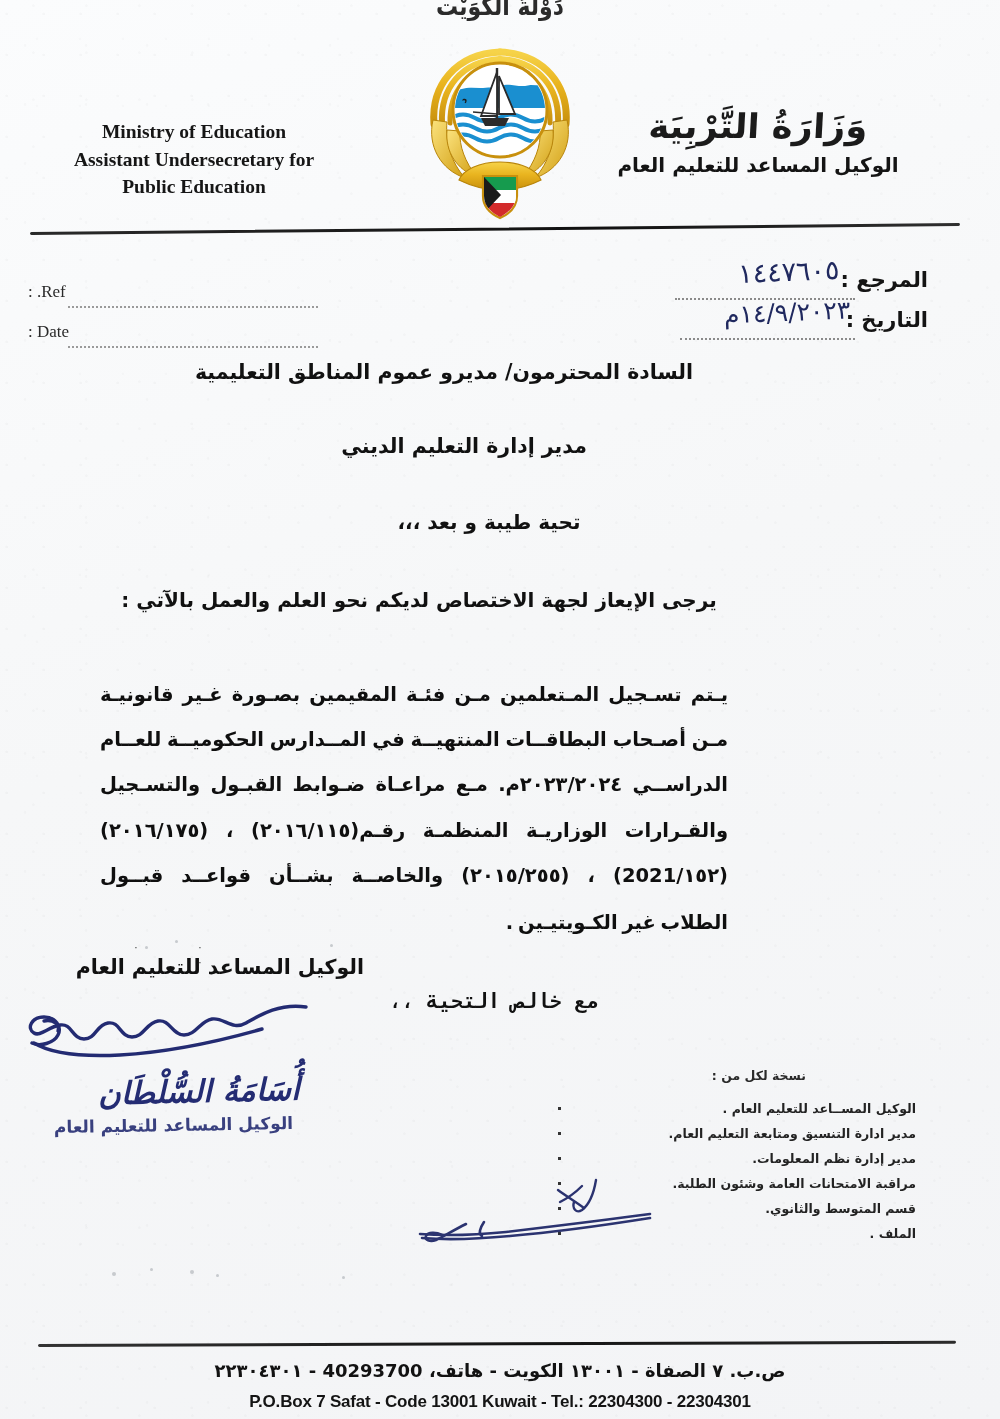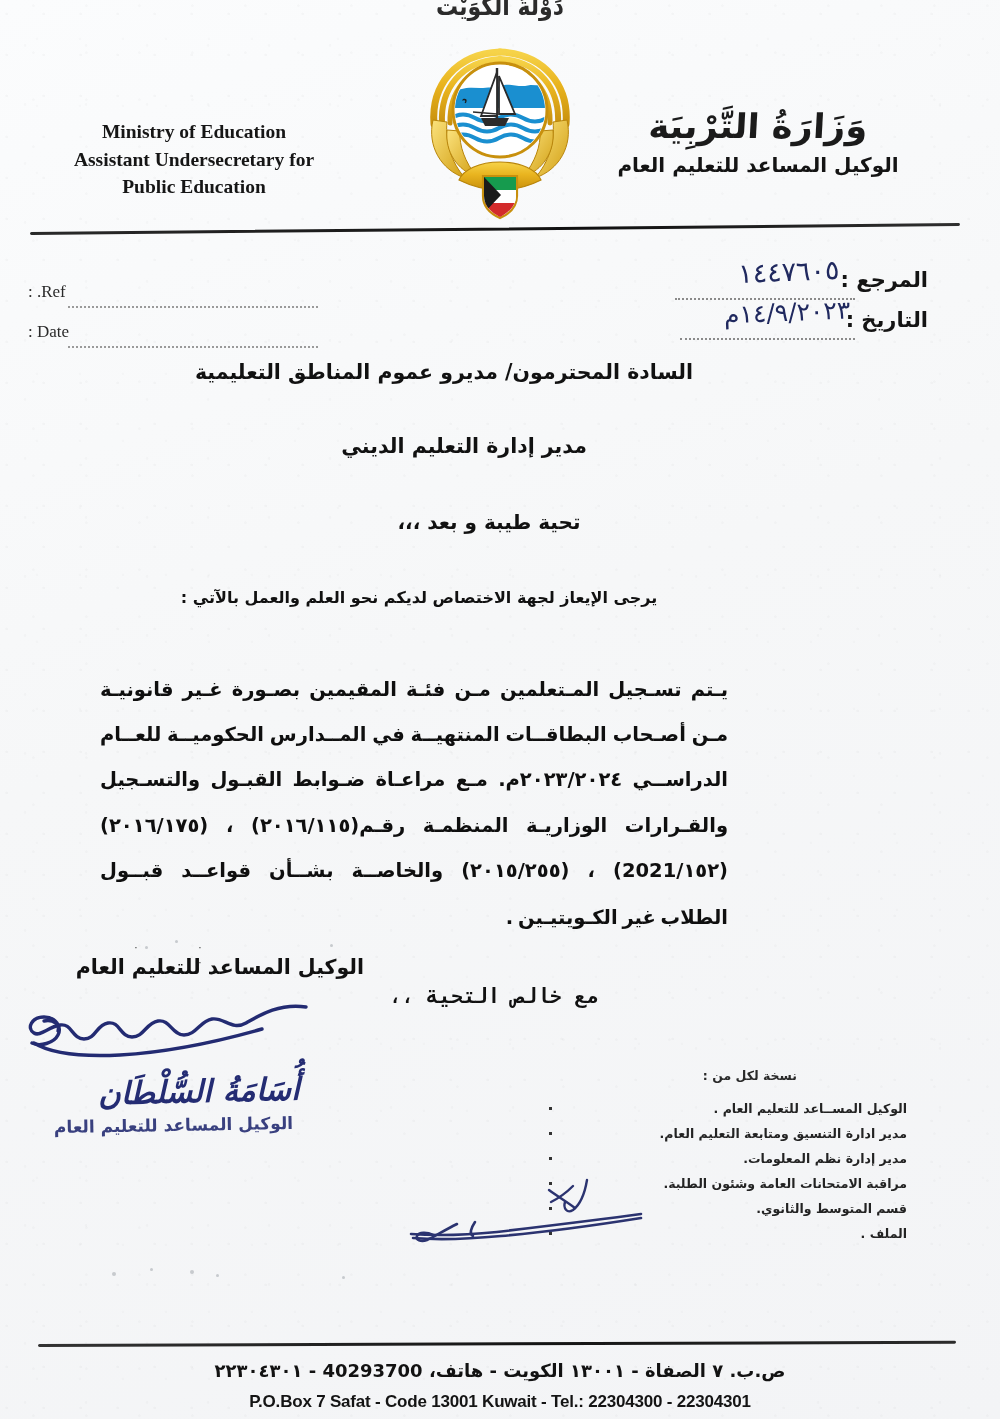--- a/index.html
+++ b/index.html
@@ -108,21 +108,21 @@
   
   .body-wrap{position:absolute;top:360px;left:0;width:828px;}
   .centered{
     text-align:center;
     font-family:"DejaVu Sans", sans-serif;
     font-weight:700;color:#111;
   }
   .salute1{font-size:20.5px;margin-right:60px;padding-left:120px;}
   .salute2{font-size:20.5px;margin-top:50px;margin-right:60px;padding-left:160px;}
   .salute3{font-size:20px;margin-top:52px;margin-right:60px;padding-left:210px;}
-  .intro{font-size:16px;margin-top:54px;margin-right:60px;padding-left:70px;}
+  .intro{font-size:20px;margin-top:54px;margin-right:60px;padding-left:70px;}
 
   .para{
     margin:60px 100px 0 100px;
     font-family:"DejaVu Sans", sans-serif;
     font-size:19.5px;font-weight:700;color:#0f0f0f;
     text-align:justify;text-align-last:justify;
     line-height:2.32;
     word-spacing:-2px;
   }
   .para .lastline{text-align:right;text-align-last:right;display:block;margin-top:2px;}
@@ -157,21 +157,21 @@
     font-size:17px;color:#39407f;font-weight:700;
     letter-spacing:.5px;white-space:nowrap;
     transform:rotate(-1deg);
   }
   .stray-dots{
     position:absolute;top:-16px;right:770px;width:120px;height:14px;
     color:#555;font-size:13px;letter-spacing:28px;
   }
 
   
-  .cc{position:absolute;top:1068px;right:93px;width:360px;}
+  .cc{position:absolute;top:1068px;right:84px;width:360px;}
   .cc-title{
     font-family:"DejaVu Sans", sans-serif;
     font-size:12.5px;font-weight:700;color:#2a2a2a;
     text-align:right;padding-right:110px;letter-spacing:-.3px;
   }
   .cc ul{list-style:none;margin:13px 0 9px 0;padding:0;}
   .cc li{
     font-family:"DejaVu Sans", sans-serif;
     font-size:12.5px;font-weight:700;color:#232323;
     text-align:right;line-height:2.0;white-space:nowrap;

